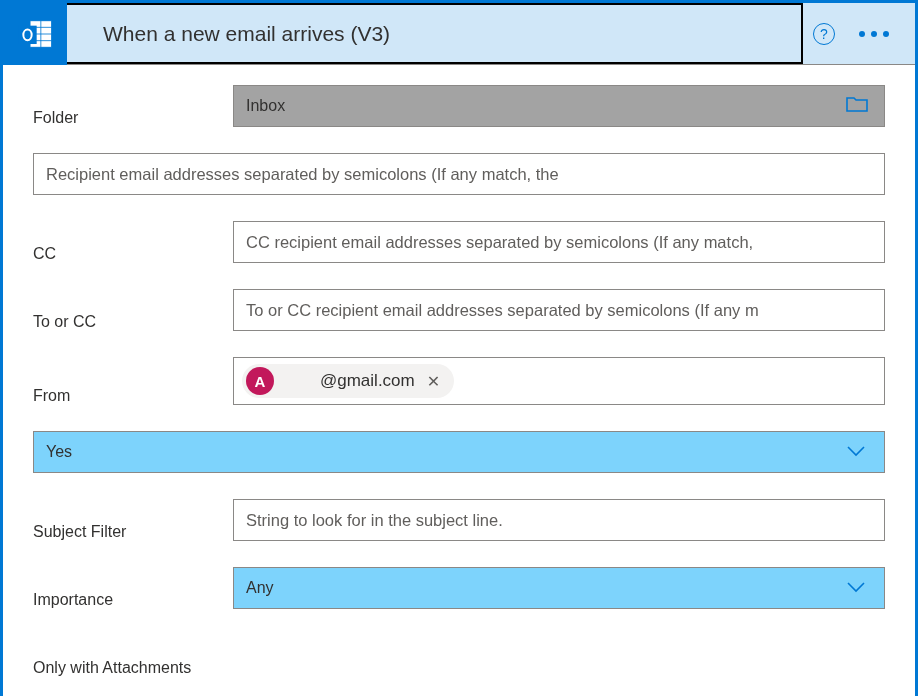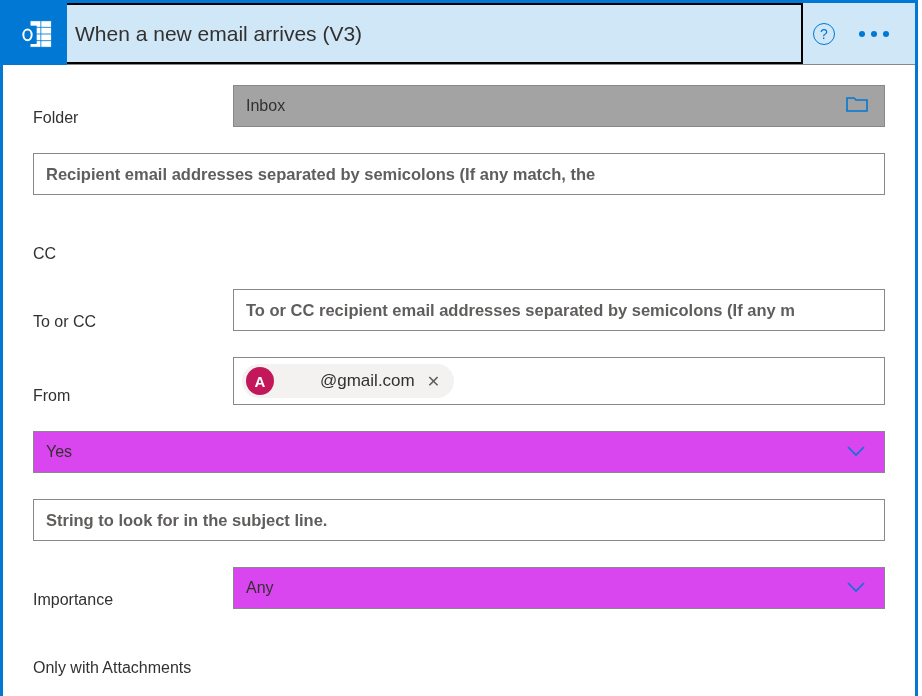--- a/index.html
+++ b/index.html
@@ -34,21 +34,21 @@
       display: flex;
       align-items: center;
       justify-content: center;
       flex-shrink: 0;
     }
     .title-wrap {
       flex: 1;
       height: 100%;
       display: flex;
       align-items: center;
-      padding-left: 8px;
+      padding-left: 36px;
       border: 2px solid #000;
       border-left: none;
       margin-right: 10px;
     }
     .card-title {
       font-size: 21px;
       color: #323130;
       font-weight: 400;
     }
     .header-actions {
@@ -104,35 +104,34 @@
     .text-input {
       width: 100%;
       height: 42px;
       border: 1px solid #8a8886;
       padding: 0 12px;
       font-size: 16.5px;
       font-family: inherit;
       color: #323130;
       outline: none;
       background: #fff;
-      font-weight: bold;
     }
     .text-input::placeholder {
       color: #605e5c;
       opacity: 1;
     }
     .select-input {
       width: 100%;
       height: 42px;
       border: 1px solid #8a8886;
       padding: 0 12px;
       font-size: 16px;
       font-family: inherit;
       color: #323130;
-      background: #d946ef;
+      background: #7dd3fc;
       display: flex;
       align-items: center;
       justify-content: space-between;
       cursor: pointer;
     }
     .chevron-down {
       color: #0078d4;
       margin-right: 6px;
     }
     .folder-input {
@@ -244,20 +243,23 @@
     </div>
 
     <div class="form-row">
       <div class="form-control">
         <input type="text" class="text-input" placeholder="Recipient email addresses separated by semicolons (If any match, the" style="">
       </div>
     </div>
 
     <div class="form-row">
       <div class="form-label">CC</div>
+      <div class="form-control">
+        <input type="text" class="text-input" placeholder="CC recipient email addresses separated by semicolons (If any match," style="">
+      </div>
     </div>
 
     <div class="form-row">
       <div class="form-label">To or CC</div>
       <div class="form-control">
         <input type="text" class="text-input" placeholder="To or CC recipient email addresses separated by semicolons (If any m" style="">
       </div>
     </div>
 
     <div class="form-row">
@@ -280,20 +282,21 @@
           <span class="chevron-down">
             <svg width="20" height="12" viewBox="0 0 20 12">
                 <path d="M2 2 L10 10 L18 2" fill="none" stroke="#0078d4" stroke-width="1.6"></path>
               </svg>
           </span>
         </div>
       </div>
     </div>
 
     <div class="form-row">
+      <div class="form-label">Subject Filter</div>
       <div class="form-control">
         <input type="text" class="text-input" placeholder="String to look for in the subject line." style="">
       </div>
     </div>
 
     <div class="form-row">
       <div class="form-label">Importance</div>
       <div class="form-control">
         <div class="select-input">
           <span>Any</span>

